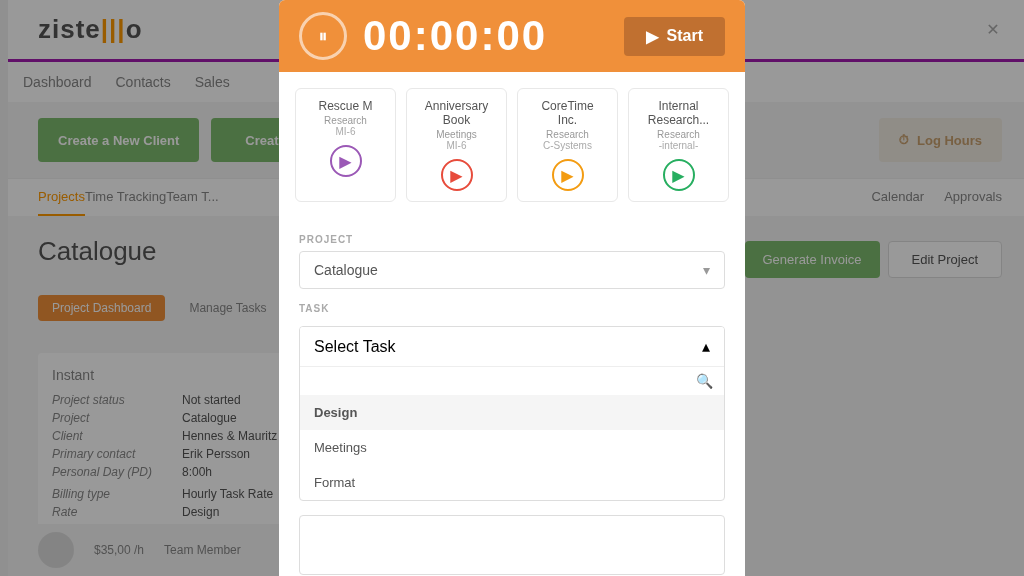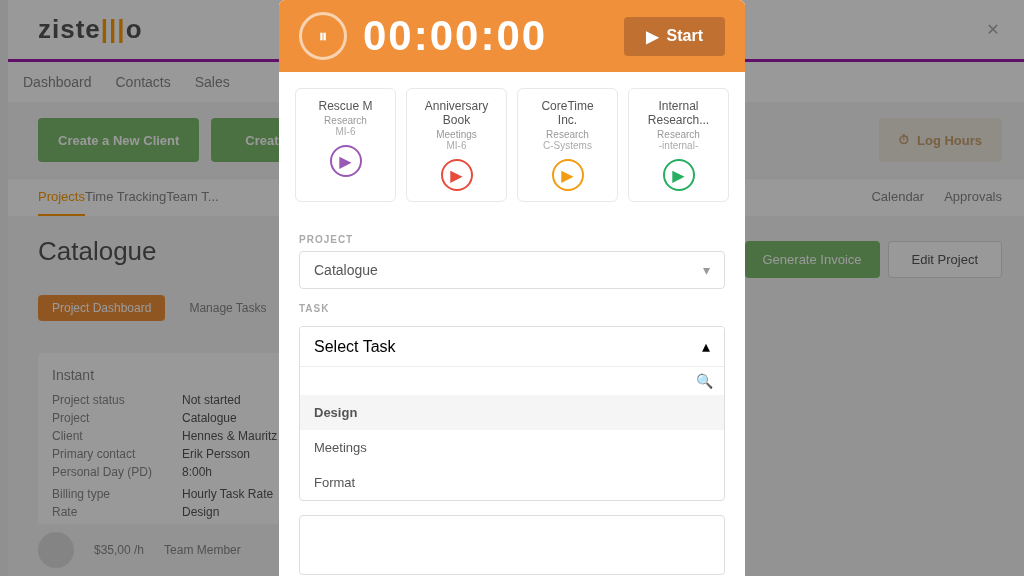--- a/index.html
+++ b/index.html
@@ -25,21 +25,21 @@
     
     .sub-nav { padding: 0 30px; display: flex; background: white; border-top: 1px solid #eee; }
     .sub-nav-item { padding: 10px 0; font-size: 13px; color: #888; cursor: pointer; }
     .sub-nav-item.active { color: #f90; border-bottom: 2px solid #f90; }
 
     
     .content-area { padding: 20px 30px; }
     .page-title { font-size: 26px; color: #555; font-weight: 300; margin-bottom: 16px; }
     .project-info { font-size: 12px; color: #999; }
     .project-info div { margin-bottom: 4px; display: flex; gap: 10px; }
-    .project-info span { display: inline-block; min-width: 120px; color: #888; }
+    .project-info span { display: inline-block; min-width: 120px; color: #888; font-style: italic; }
     .project-info strong { color: #555; font-weight: normal; }
 
     
     .overlay { position: absolute; top: 0; left: 0; width: 100%; height: 100%; background: rgba(0,0,0,0.4); z-index: 10; }
 
     
     .modal { position: absolute; top: 0; left: 50%; transform: translateX(-50%); width: 466px; background: white; border-radius: 6px; overflow: hidden; z-index: 20; }
 
     
     .timer-header { background: #f0903a; padding: 12px 20px; display: flex; align-items: center; gap: 16px; }

